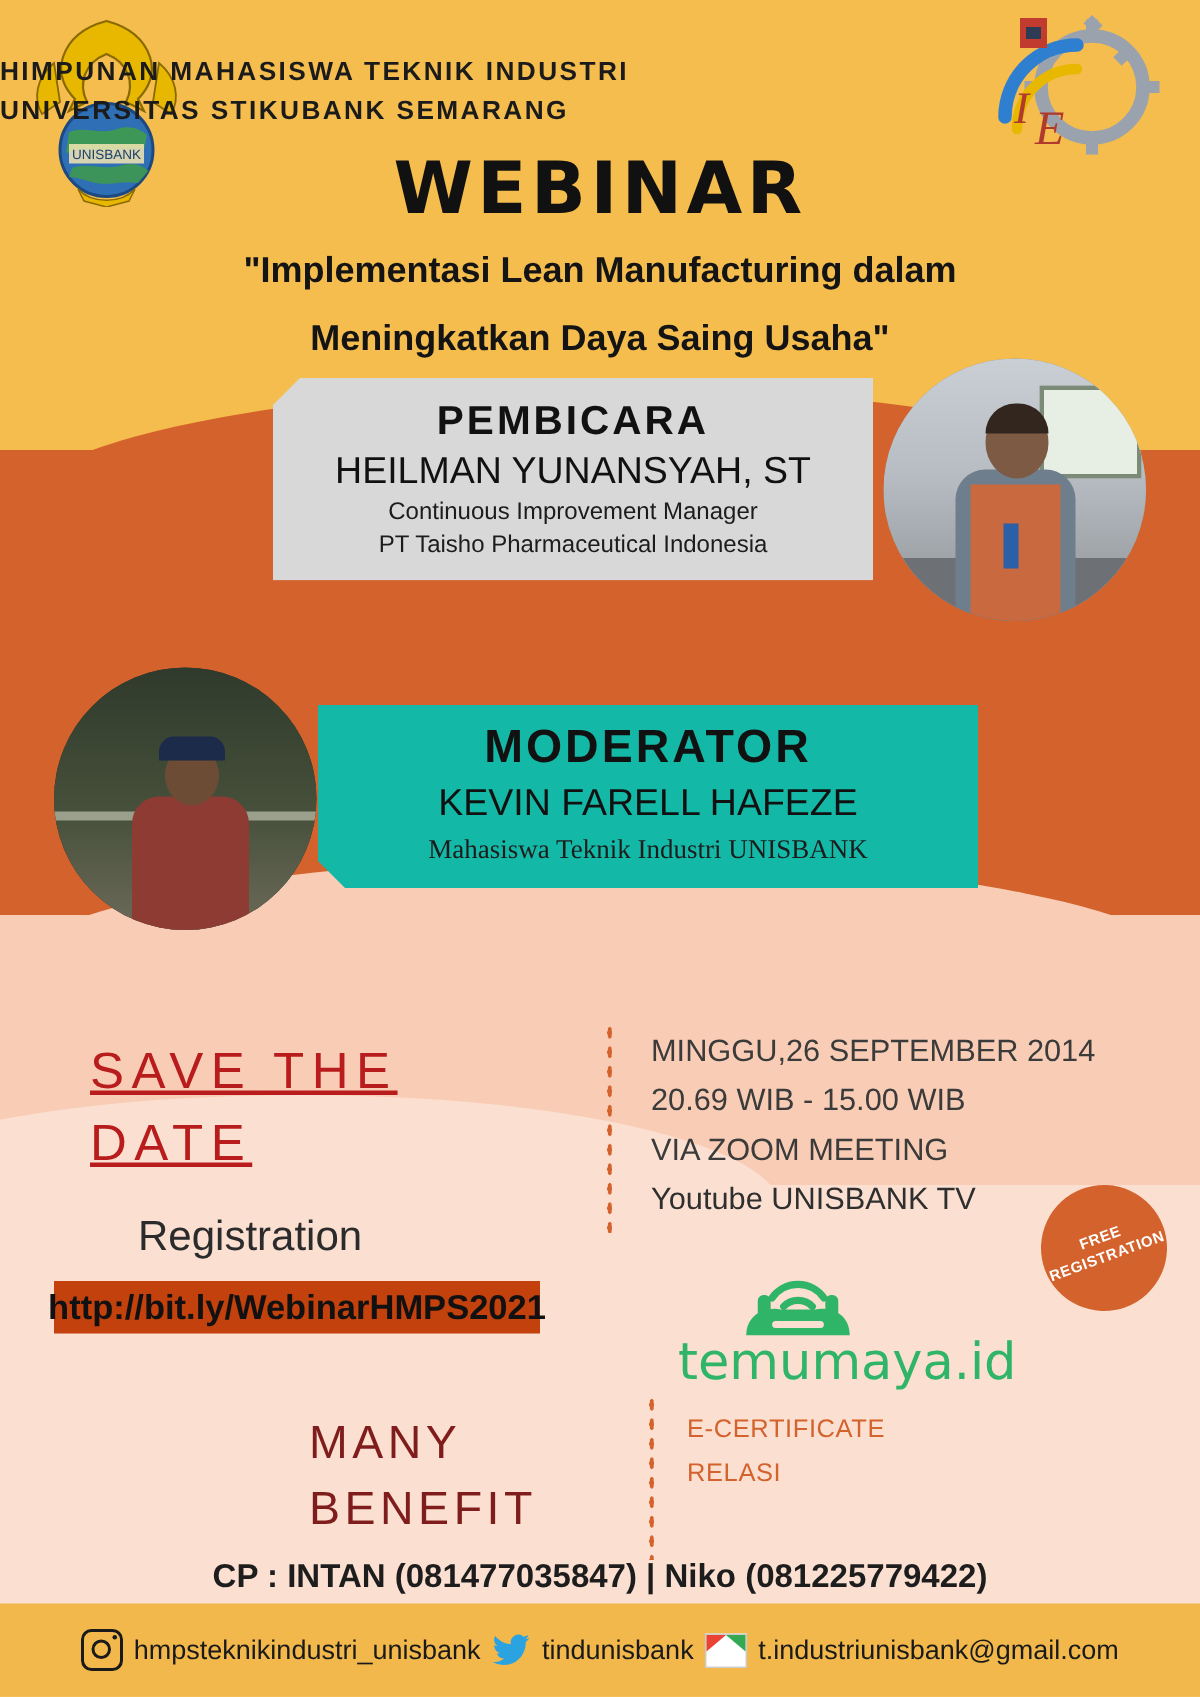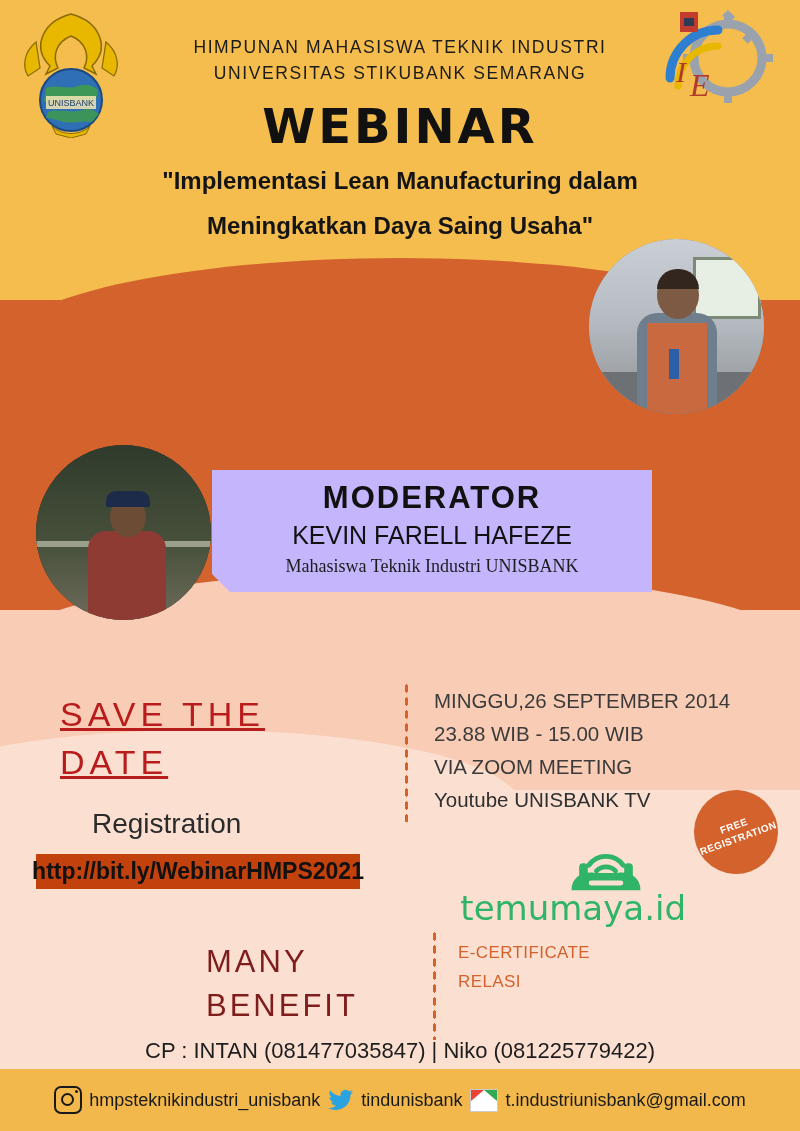--- a/index.html
+++ b/index.html
@@ -28,22 +28,22 @@
     content:"";position:absolute;left:-120px;top:-60px;width:640px;height:150px;
     background:#fbe0d2;border-radius:50%;
   }
   .bg-footer{position:absolute;left:0;bottom:0;width:800px;height:62px;background:#f2b84b;}
 
   
   .logo-left{position:absolute;left:16px;top:8px;width:110px;height:130px;}
   .logo-right{position:absolute;right:14px;top:8px;width:130px;height:110px;}
 
   .org{
-    position:absolute;left:0;top:34px;width:800px;text-align:center;
-    color:#1b1b1b;font-size:17.5px;letter-spacing:1.6px;line-height:26px;font-weight:400;
+    position:absolute;left:0;top:34px;width:800px;
+    color:#1b1b1b;font-size:17.5px;letter-spacing:1.6px;line-height:26px;font-weight:700;
   }
   .webinar{
     position:absolute;left:0;top:98px;width:800px;text-align:center;
     color:#111;font-size:48px;font-weight:bold;letter-spacing:3px;
     font-family:"DejaVu Sans", sans-serif;
   }
   .subtitle{
     position:absolute;left:0;top:158px;width:800px;text-align:center;
     color:#141414;font-size:24px;font-weight:bold;line-height:45px;
   }
@@ -67,21 +67,21 @@
   .photo-speaker .desk{position:absolute;left:0;bottom:0;width:100%;height:42px;background:#6d7175;}
   .photo-speaker .body{position:absolute;left:48px;top:74px;width:80px;height:101px;background:#6f7e8c;border-radius:20px 20px 0 0;}
   .photo-speaker .shirt{position:absolute;left:58px;top:84px;width:60px;height:91px;background:#c9693f;}
   .photo-speaker .head{position:absolute;left:68px;top:32px;width:42px;height:48px;border-radius:50%;background:#7d5a43;}
   .photo-speaker .hair{position:absolute;left:68px;top:30px;width:42px;height:20px;border-radius:21px 21px 0 0;background:#32261e;}
   .photo-speaker .lanyard{position:absolute;left:80px;top:110px;width:10px;height:30px;background:#2b5fa8;}
 
   
   .moderator-card{
     position:absolute;left:212px;top:470px;width:440px;height:122px;
-    background:#c4b5fd;
+    background:#14b8a6;
     clip-path:polygon(0 0, 100% 0, 100% 100%, 18px 100%, 0 calc(100% - 18px));
     text-align:center;
   }
   .moderator-card .role{font-size:31px;font-weight:bold;letter-spacing:2px;color:#111;margin-top:10px;}
   .moderator-card .name{font-size:25px;color:#111;margin-top:5px;}
   .moderator-card .line{font-size:18px;color:#1c1c1c;margin-top:6px;font-family:Liberation Serif, serif;}
   .photo-moderator{
     position:absolute;left:36px;top:445px;width:175px;height:175px;border-radius:50%;
     overflow:hidden;background:#2a2f27;
   }
@@ -115,38 +115,38 @@
   }
 
   .free-badge{
     position:absolute;right:22px;top:790px;width:84px;height:84px;border-radius:50%;
     background:#d4622c;color:#fff;font-size:10px;font-weight:bold;letter-spacing:.5px;
     display:flex;flex-direction:column;align-items:center;justify-content:center;
     transform:rotate(-20deg);text-align:center;line-height:13px;
   }
 
   
-  .temumaya{position:absolute;left:436px;top:848px;width:250px;text-align:right;}
+  .temumaya{position:absolute;left:452px;top:848px;width:250px;text-align:left;}
   .temumaya .logo{height:44px;position:relative;}
   .temumaya .word{color:#2fb468;font-size:34px;font-family:"DejaVu Sans", sans-serif;margin-top:-4px;}
 
   .benefit-dots{position:absolute;left:432px;top:930px;width:4px;height:110px;
     background-image:radial-gradient(#d4622c 45%, transparent 46%);
     background-size:5px 13px;background-repeat:repeat-y;}
   .many-benefit{
     position:absolute;left:206px;top:940px;width:220px;
     color:#7f1d1d;font-size:31px;letter-spacing:3px;line-height:44px;
   }
   .benefits{
     position:absolute;left:458px;top:938px;width:300px;
     color:#d4622c;font-size:17px;line-height:29px;letter-spacing:.4px;
   }
   .cp{
     position:absolute;left:0;top:1038px;width:800px;text-align:center;
-    color:#1d1d1d;font-size:22px;font-weight:normal;
+    color:#1d1d1d;font-size:22px;font-weight:bold;
   }
 
   
   .footer{
     position:absolute;left:0;bottom:0;width:800px;height:62px;
     display:flex;align-items:center;justify-content:center;gap:8px;
     color:#1a1a1a;font-size:18px;
   }
   .footer .item{display:flex;align-items:center;gap:7px;}
   .ig-icon{width:24px;height:24px;border:2.5px solid #1a1a1a;border-radius:7px;position:relative;}
@@ -207,20 +207,26 @@
   <div class="org">
     <div>HIMPUNAN MAHASISWA TEKNIK INDUSTRI</div>
     <div>UNIVERSITAS STIKUBANK SEMARANG</div>
   </div>
   <div class="webinar">WEBINAR</div>
   <div class="subtitle">
     <div>"Implementasi Lean Manufacturing dalam</div>
     <div>Meningkatkan Daya Saing Usaha"</div>
   </div>
 
+  <div class="speaker-card">
+    <div class="role">PEMBICARA</div>
+    <div class="name">HEILMAN YUNANSYAH, ST</div>
+    <div class="line">Continuous Improvement Manager</div>
+    <div class="line">PT Taisho Pharmaceutical Indonesia</div>
+  </div>
   <div class="photo-speaker">
     <div class="room"></div>
       <div class="win"></div>
       <div class="desk"></div>
     <div class="body"></div>
       <div class="shirt"></div>
       <div class="lanyard"></div>
     <div class="head"></div>
       <div class="hair"></div>
   </div>
@@ -238,21 +244,21 @@
       <div class="cap"></div>
   </div>
 
   <div class="save-date">
     <div>SAVE  THE</div>
     <div>DATE</div>
   </div>
   <div class="dots"></div>
   <div class="schedule">
     <div>MINGGU,26 SEPTEMBER 2014</div>
-    <div>23.88 WIB - 15.00 WIB</div>
+    <div>20.69 WIB - 15.00 WIB</div>
     <div>VIA ZOOM MEETING</div>
     <div>Youtube UNISBANK TV</div>
   </div>
 
   <div class="registration-label">Registration</div>
   <div class="reg-link">http://bit.ly/WebinarHMPS2021</div>
 
   <div class="free-badge">
     <span>FREE</span>
     <span>REGISTRATION</span>

